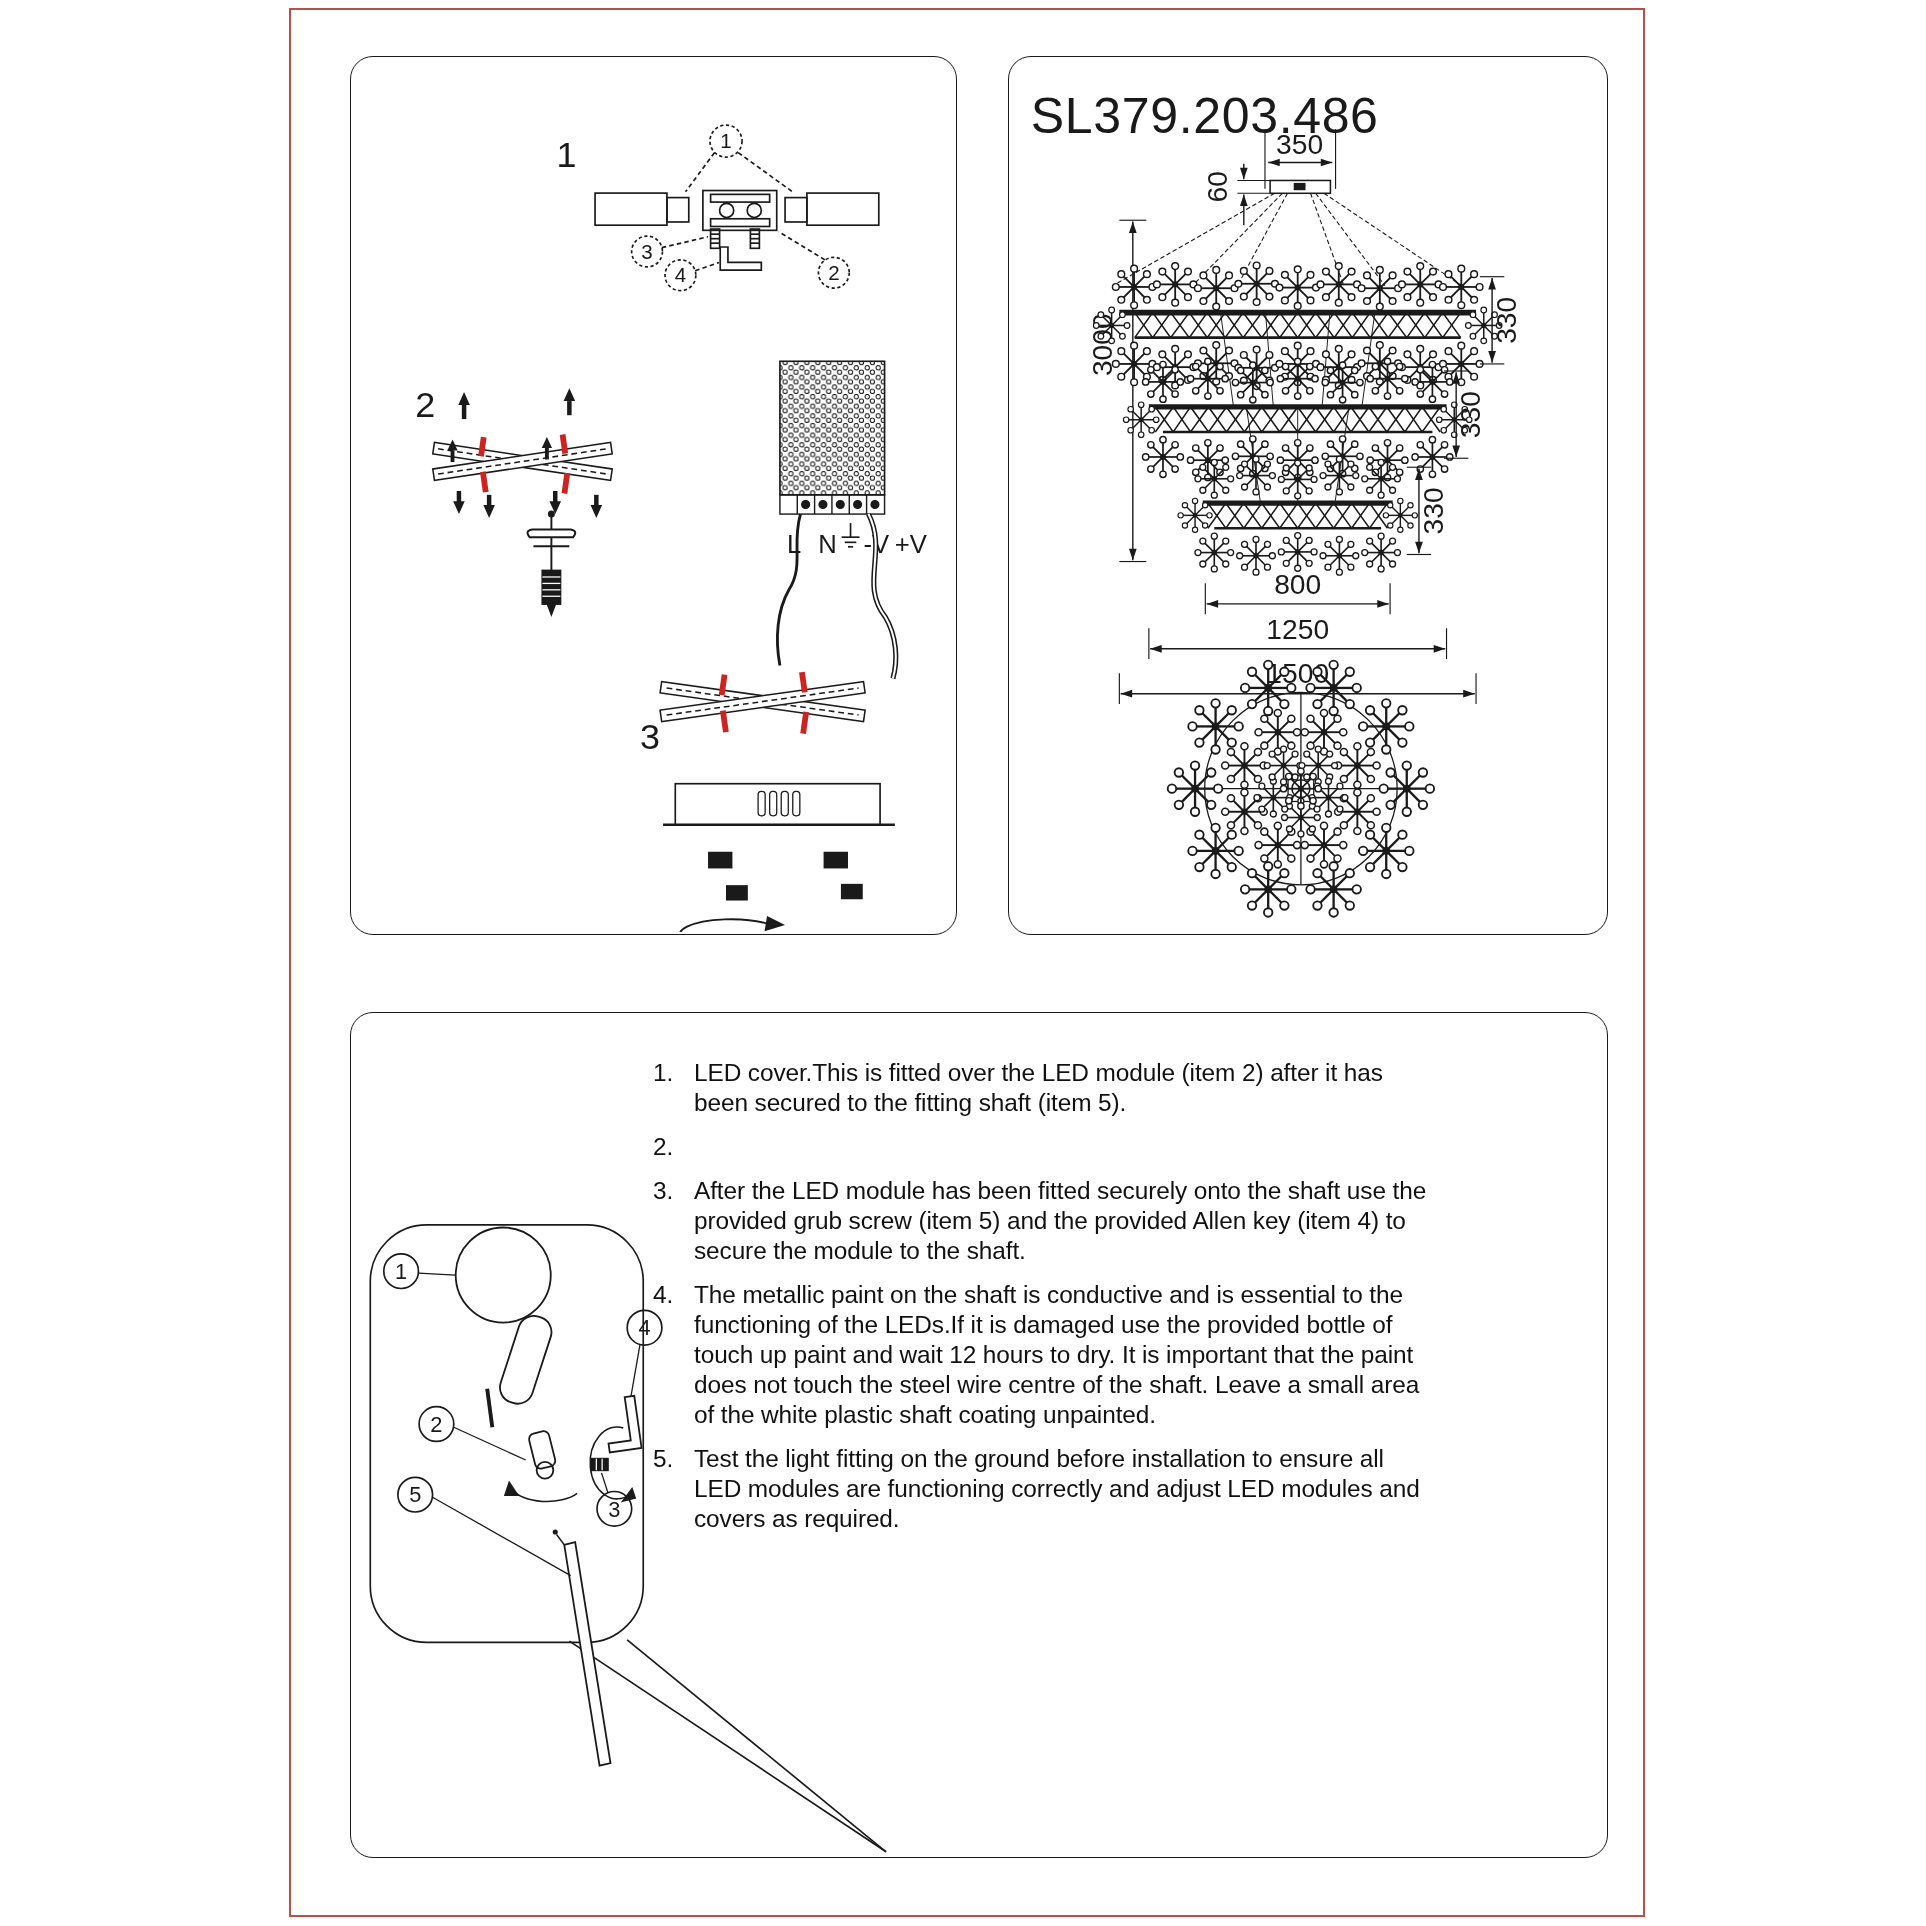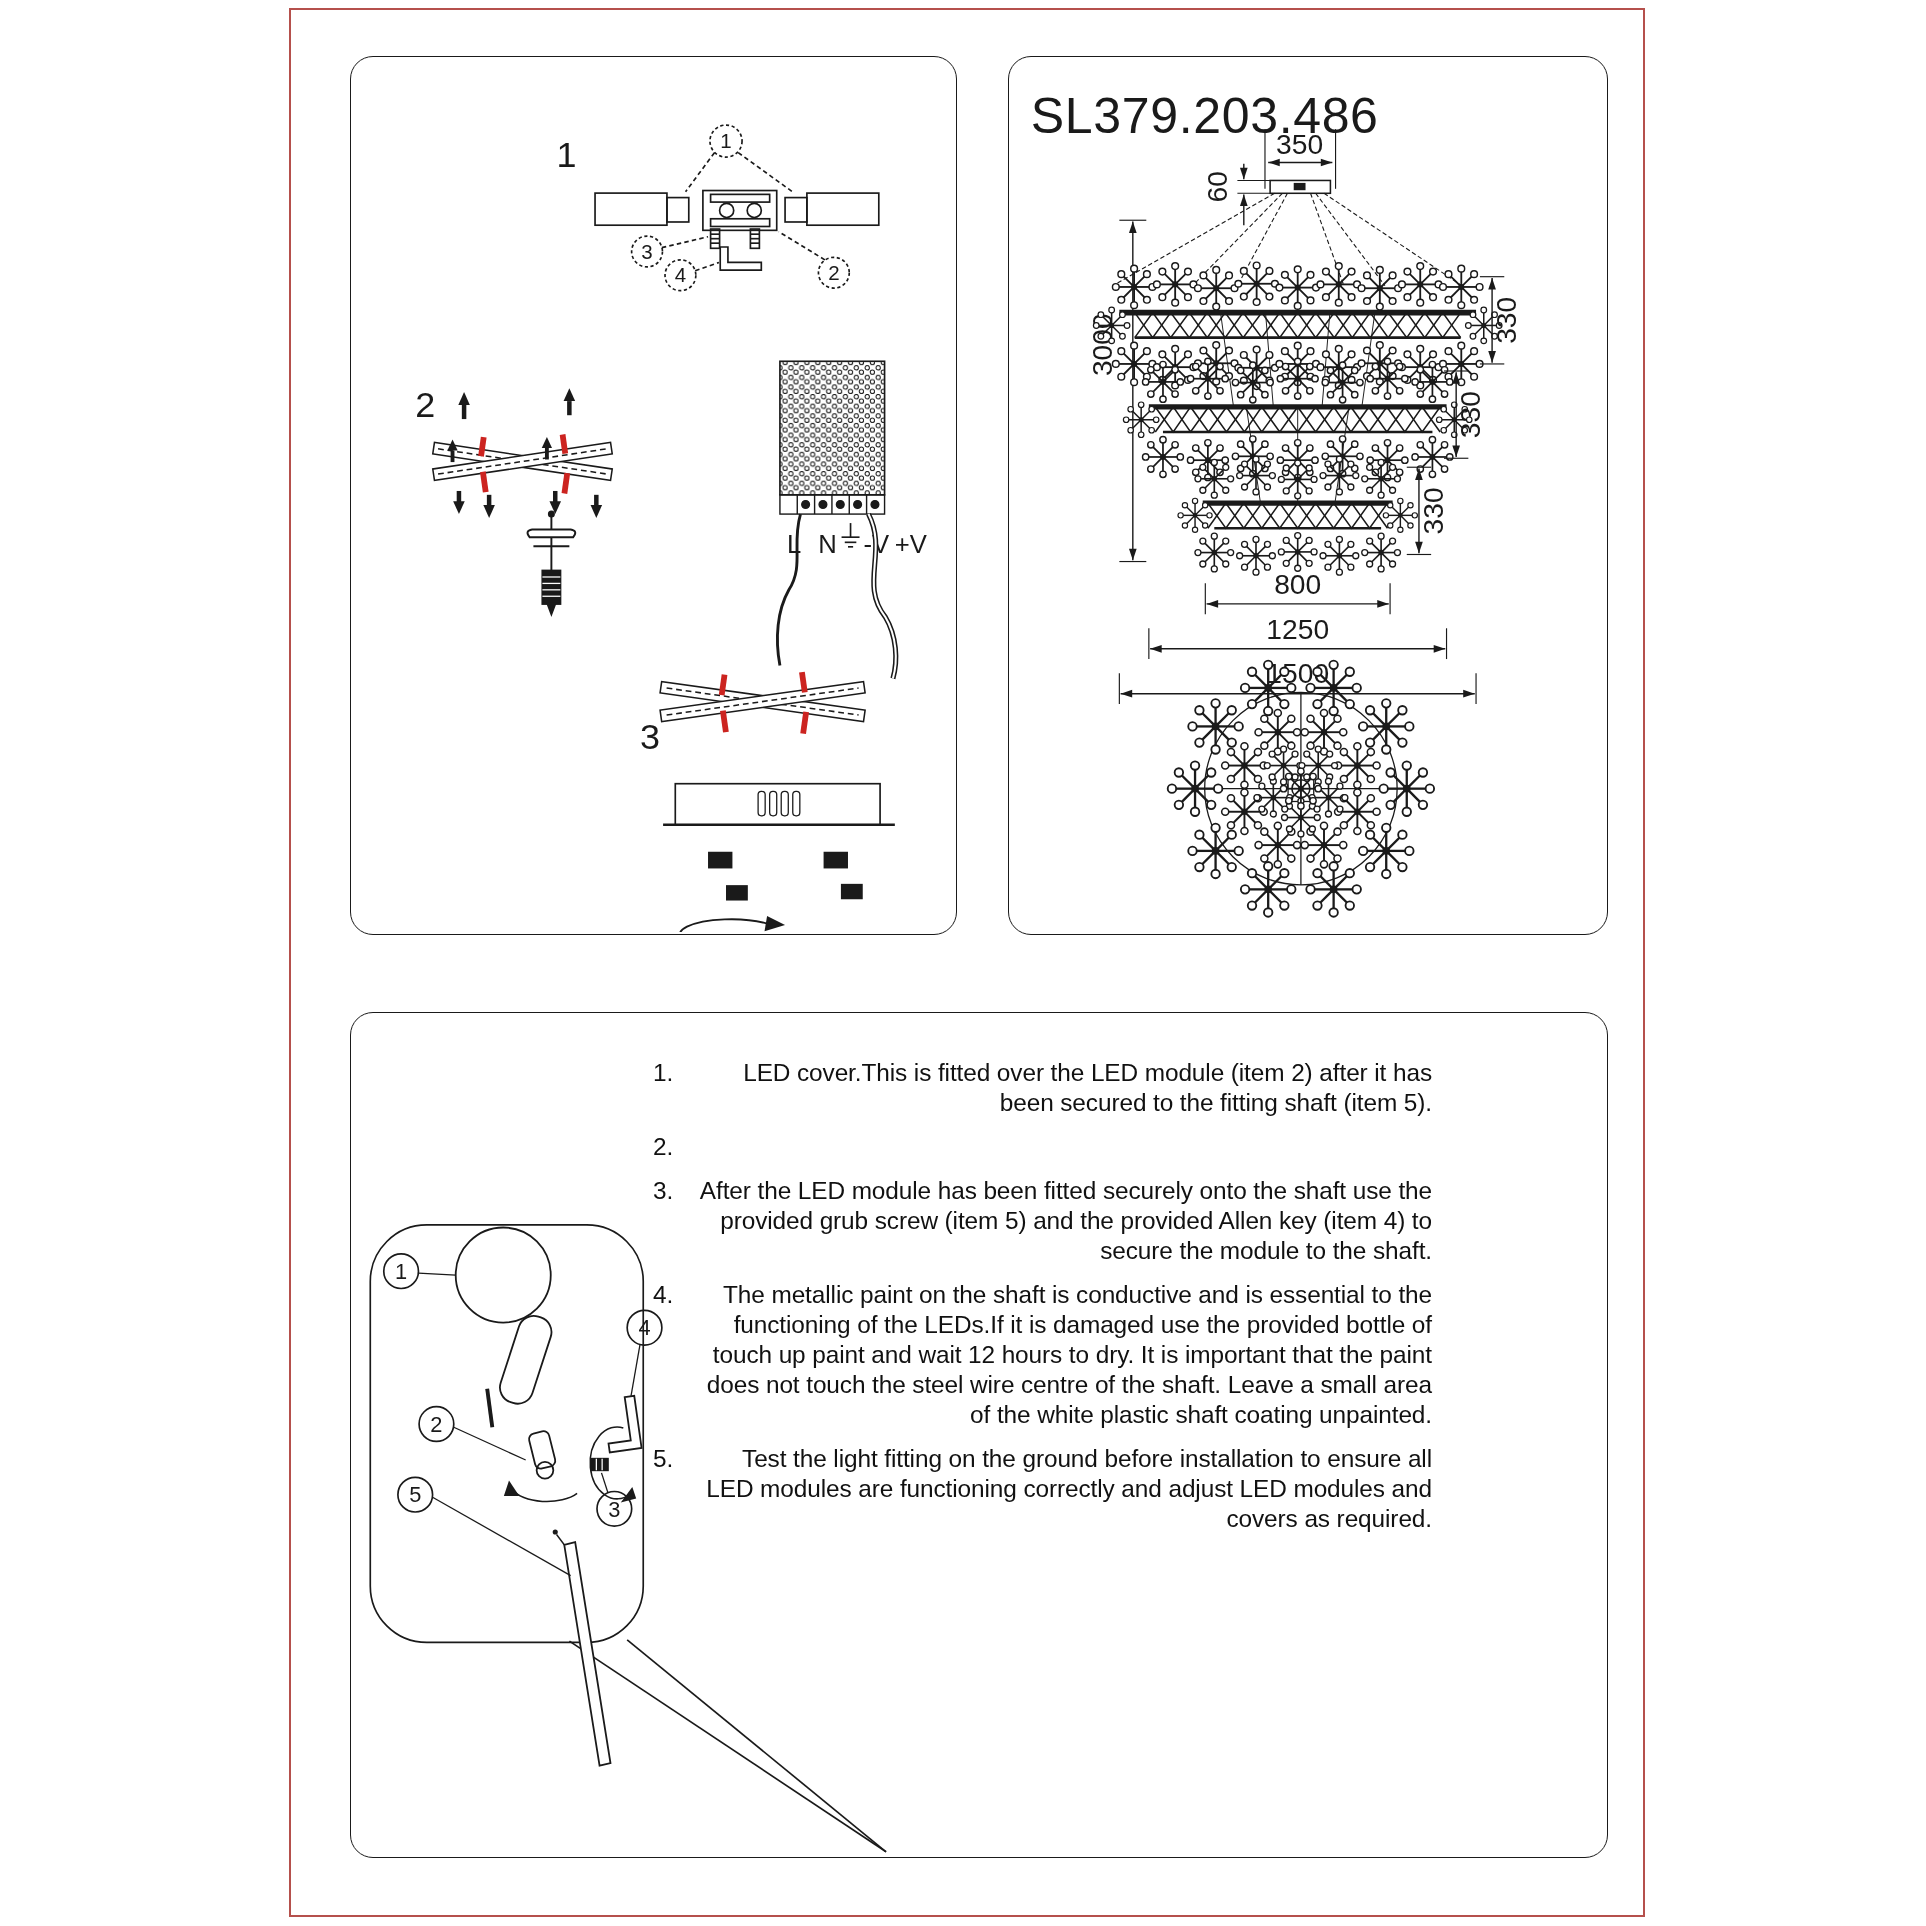--- a/index.html
+++ b/index.html
@@ -8,21 +8,21 @@
   .page-border { position:absolute; left:289px; top:7.7px; width:1356px; height:1909px; border:2.6px solid #b5504c; background:#fff; }
   .panel { position:absolute; border:1.9px solid #1a1a1a; border-radius:23px; background:#fff; }
   .panel-steps { left:350px; top:56px;  width:607px;  height:879px; }
   .panel-dim   { left:1008px; top:56px; width:600px;  height:879px; }
   .panel-instr { left:350px; top:1012px; width:1258px; height:846px; }
   .panel > svg { position:absolute; left:0; top:0; }
 
   .instr-list { position:absolute; left:302px; top:45px; width:828px; color:#111; }
   .instr-item { display:flex; margin-bottom:14px; }
   .instr-item .num { width:41px; flex:none; font-size:24.4px; line-height:30px; }
-  .instr-item .txt { width:738px; font-size:24.4px; line-height:30px; letter-spacing:-0.1px;text-align:right; }
+  .instr-item .txt { width:738px; font-size:24.4px; line-height:30px; letter-spacing:-0.1px; }
   .instr-item .txt p { margin:0; }
 
   svg text { fill:#1a1a1a; }
   .dimtxt { font-size:44px; }
   .steplabel { font-size:56px; }
   .callout-num { font-size:32px; }
   .title-code { font-size:78px; letter-spacing:1px; }
   .termlbl { font-size:40px; }
 </style>
 </head>

